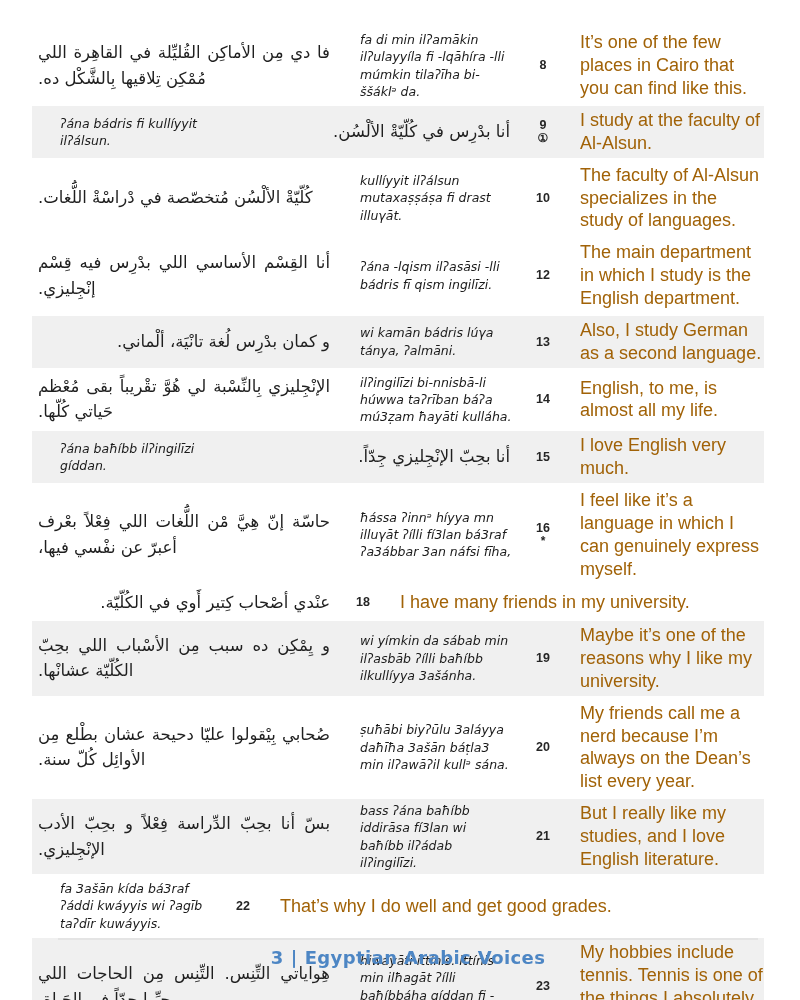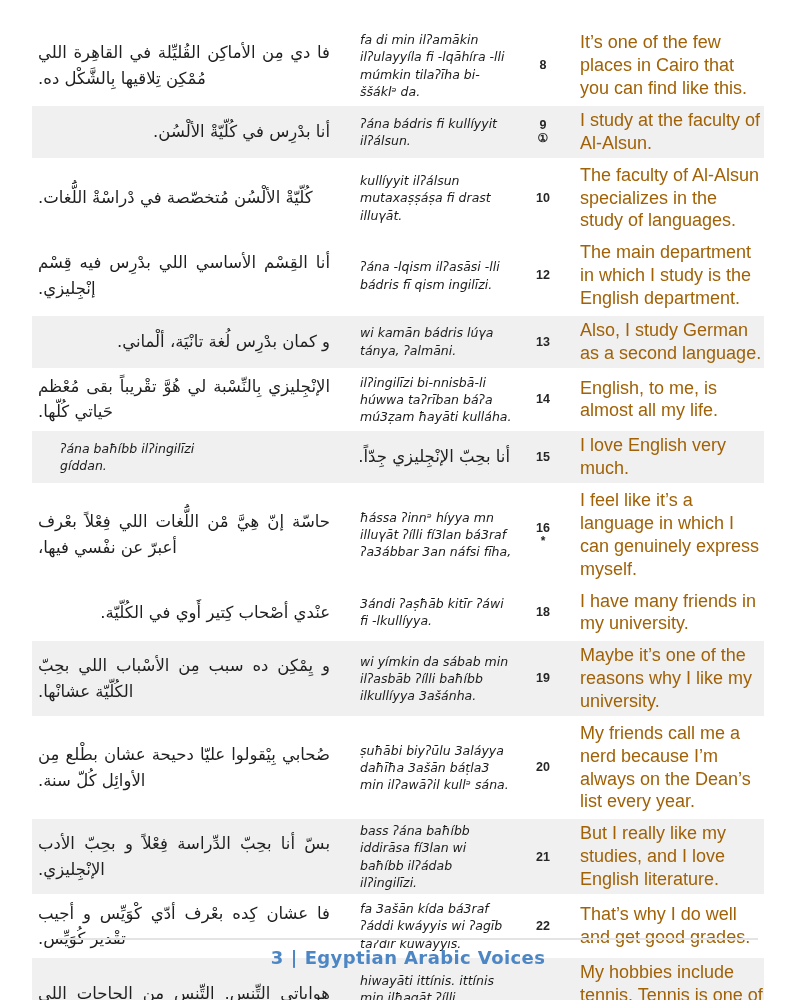--- a/index.html
+++ b/index.html
@@ -118,22 +118,22 @@
       <div class="row">
     <div class="cell arabic" dir="rtl" lang="ar">فا دي مِن الأماكِن القُليِّلة في القاهِرة اللي مُمْكِن تِلاقيها بِالشَّكْل ده.</div>
     <div class="cell translit">fa di min ilʔamākin ilʔulayyíla fi -lqāhíra -lli múmkin tilaʔīha bi-ššáklᵊ da.</div>
     <div class="cell num">
       <span class="n">8</span>
 
     </div>
     <div class="cell english">It’s one of the few places in Cairo that you can find like this.</div>
   </div>
       <div class="row shaded">
+    <div class="cell translit">ʔána bádris fi kullíyyit ilʔálsun.</div>
     <div class="cell arabic single" dir="rtl" lang="ar">أنا بدْرِس في كُلّيّةْ الألْسُن.</div>
-    <div class="cell translit">ʔána bádris fi kullíyyit ilʔálsun.</div>
     <div class="cell num">
       <span class="n">9</span>
       <span class="badge">①</span>
     </div>
     <div class="cell english">I study at the faculty of Al-Alsun.</div>
   </div>
       <div class="row">
     <div class="cell arabic" dir="rtl" lang="ar">كُلّيّةْ الألْسُن مُتخصّصة في دْراسْةْ اللُّغات.</div>
     <div class="cell translit">kullíyyit ilʔálsun mutaxaṣṣáṣa fi drast illuγāt.</div>
     <div class="cell num">
@@ -182,21 +182,20 @@
     <div class="cell arabic" dir="rtl" lang="ar">حاسّة إنّ هِيَّ مْن اللُّغات اللي فِعْلاً بعْرف أعبرّ عن نفْسي فيها،</div>
     <div class="cell translit">ħássa ʔinnᵊ híyya mn illuγāt ʔílli fí3lan bá3raf ʔa3ábbar 3an náfsi fīha,</div>
     <div class="cell num">
       <span class="n">16</span>
       <span class="badge">*</span>
     </div>
     <div class="cell english">I feel like it’s a language in which I can genuinely express myself.</div>
   </div>
       <div class="row">
     <div class="cell arabic single" dir="rtl" lang="ar">عنْدي أصْحاب كِتير أَوي في الكُلّيّة.</div>
-    <div class="cell translit">3ándi ʔaṣħāb kitīr ʔáwi fi -lkullíyya.</div>
     <div class="cell num">
       <span class="n">18</span>
 
     </div>
     <div class="cell english">I have many friends in my university.</div>
   </div>
       <div class="row shaded">
     <div class="cell arabic" dir="rtl" lang="ar">و يِمْكِن ده سبب مِن الأسْباب اللي بحِبّ الكُلّيّة عشانْها.</div>
     <div class="cell translit">wi yímkin da sábab min ilʔasbāb ʔílli baħíbb ilkullíyya 3ašánha.</div>
     <div class="cell num">
@@ -217,21 +216,20 @@
       <div class="row shaded">
     <div class="cell arabic" dir="rtl" lang="ar">بسّ أنا بحِبّ الدِّراسة فِعْلاً و بحِبّ الأدب الإنْجِليزي.</div>
     <div class="cell translit">bass ʔána baħíbb iddirāsa fí3lan wi baħíbb ilʔádab ilʔingilīzi.</div>
     <div class="cell num">
       <span class="n">21</span>
 
     </div>
     <div class="cell english">But I really like my studies, and I love English literature.</div>
   </div>
       <div class="row">
-    <div class="cell arabic" dir="rtl" lang="ar">فا عشان كِده بعْرف أدّي كْوَيِّس و أجيب تقْدير كُوَيِّس.</div>
     <div class="cell translit">fa 3ašān kída bá3raf ʔáddi kwáyyis wi ʔagīb taʔdīr kuwáyyis.</div>
     <div class="cell num">
       <span class="n">22</span>
 
     </div>
     <div class="cell english">That’s why I do well and get good grades.</div>
   </div>
       <div class="row shaded">
     <div class="cell arabic" dir="rtl" lang="ar">هِواياتي التِّنِس. التِّنِس مِن الحاجات اللي بحِبِّها جِدّاً في الحَياة.</div>
     <div class="cell translit">hiwayāti ittínis. ittínis min ilħagāt ʔílli baħíbbáha gíddan fi -lħáya.</div>

